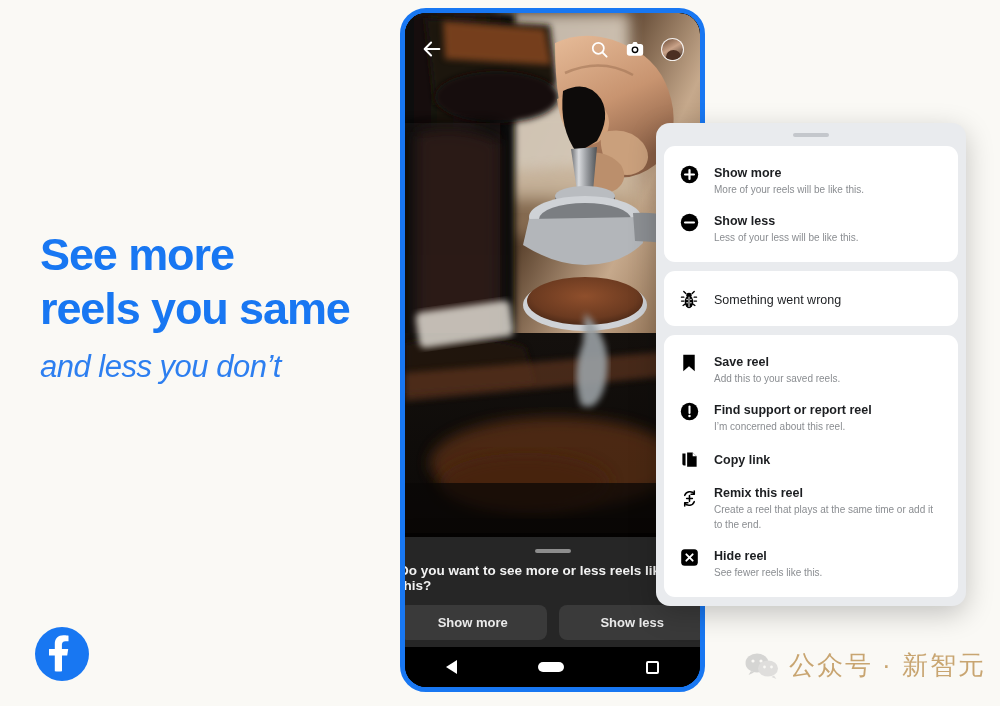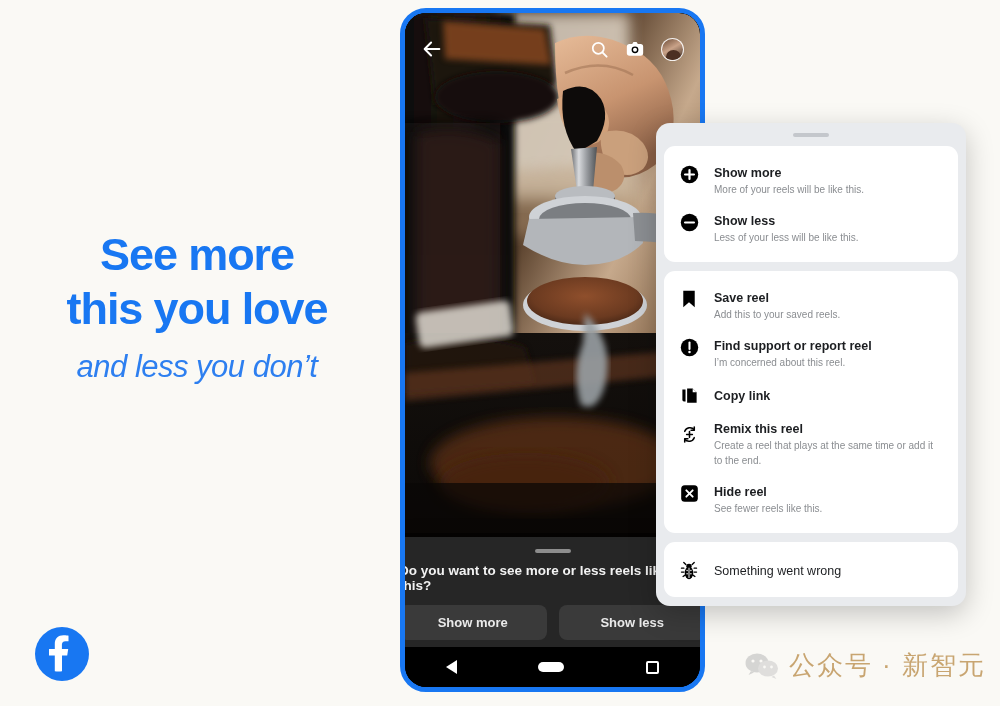--- a/index.html
+++ b/index.html
@@ -13,24 +13,23 @@
   body {
     position: relative;
     background: #faf9f5;
     font-family: "Liberation Sans", sans-serif;
     -webkit-font-smoothing: antialiased;
   }
 
   
   .headline {
     position: absolute;
-    left: 17px;
+    left: 40px;
     top: 228px;
     width: 360px;
-    text-align: center;
   }
   .headline-main {
     font-size: 45px;
     line-height: 54px;
     font-weight: bold;
     color: #1877f2;
     letter-spacing: -1.1px;
   }
   .headline-sub {
     margin-top: 12px;
@@ -367,21 +366,21 @@
   .opt-title-plain {
     font-size: 12.5px;
     color: #1c1e21;
   }
 </style>
 </head>
 <body>
 
 <div class="headline">
   <div class="headline-main">See more</div>
-  <div class="headline-main">this you love</div>
+  <div class="headline-main">reels you same</div>
   <div class="headline-sub">and less you don’t</div>
 </div>
 
 <div class="fb-logo">
   <svg viewBox="0 0 56 56" width="56" height="56" aria-hidden="true">
     <circle cx="28" cy="28" r="27" fill="#1877F2"></circle>
     <path d="M33.2 29.4l1-6.5h-6.3v-4.2c0-1.8.9-3.5 3.7-3.5h2.9v-5.5s-2.6-.4-5.1-.4c-5.2 0-8.6 3.1-8.6 8.8v5h-5.8v6.5h5.8v15.7c1.2.2 2.4.3 3.6.3s2.4-.1 3.6-.3V29.4h5.2z" fill="#ffffff"></path>
   </svg>
 </div>
 
@@ -606,102 +605,102 @@
         </svg>
       </span>
       <span class="opt-text">
         <span class="opt-title">Show less</span>
         <span class="opt-sub" style="display:block">Less of your less will be like this.</span>
       </span>
     </div>
   </div>
 
   <div class="sheet-card">
-    <div class="opt-row">
-      <span class="opt-icon">
-        <svg width="16" height="18" viewBox="0 0 18 22" aria-hidden="true">
-          <path d="M2 1h14v20l-7-6-7 6z" fill="#000"></path>
-        </svg>
-      </span>
-      <span class="opt-text">
-        <span class="opt-title">Save reel</span>
-        <span class="opt-sub" style="display:block">Add this to your saved reels.</span>
-      </span>
-    </div>
-
-    <div class="opt-row">
-      <span class="opt-icon">
-        <svg width="19" height="19" viewBox="0 0 24 24" aria-hidden="true">
-          <circle cx="12" cy="12" r="11" fill="#000"></circle>
-          <path d="M12 5.8v8" stroke="#fff" stroke-width="2.6" stroke-linecap="round"></path>
-          <circle cx="12" cy="17.6" r="1.6" fill="#fff"></circle>
-        </svg>
-      </span>
-      <span class="opt-text">
-        <span class="opt-title">Find support or report reel</span>
-        <span class="opt-sub" style="display:block">I’m concerned about this reel.</span>
-      </span>
-    </div>
-
-    <div class="opt-row centered">
-      <span class="opt-icon">
-        <svg width="19" height="19" viewBox="0 0 24 24" aria-hidden="true">
-          <path d="M3 4.5h4v15H5a2 2 0 0 1-2-2z" fill="#000"></path>
-          <path d="M9 3h7l5 5v13H9z" fill="#000"></path>
-          <path d="M16 3v5h5" fill="#fff"></path>
-        </svg>
-      </span>
-      <span class="opt-text">
-        <span class="opt-title-only">Copy link</span>
-      </span>
-    </div>
-
-    <div class="opt-row">
-      <span class="opt-icon" style="padding-top:6px">
-        <svg width="19" height="19" viewBox="0 0 24 24" aria-hidden="true">
-          <path d="M6 8a7 7 0 0 1 12-2" fill="none" stroke="#000" stroke-width="2" stroke-linecap="round"></path>
-          <path d="M18 16a7 7 0 0 1-12 2" fill="none" stroke="#000" stroke-width="2" stroke-linecap="round"></path>
-          <path d="M18 2.6V6.6h-4" fill="none" stroke="#000" stroke-width="2" stroke-linecap="round" stroke-linejoin="round"></path>
-          <path d="M6 21.4V17.4h4" fill="none" stroke="#000" stroke-width="2" stroke-linecap="round" stroke-linejoin="round"></path>
-          <path d="M12 8.4v7.2M8.4 12h7.2" stroke="#000" stroke-width="2" stroke-linecap="round"></path>
-        </svg>
-      </span>
-      <span class="opt-text">
-        <span class="opt-title">Remix this reel</span>
-        <span class="opt-sub" style="display:block">Create a reel that plays at the same time or add it to the end.</span>
-      </span>
-    </div>
-
-    <div class="opt-row">
-      <span class="opt-icon">
-        <svg width="19" height="19" viewBox="0 0 24 24" aria-hidden="true">
-          <rect x="1.5" y="1.5" width="21" height="21" rx="4.5" fill="#000"></rect>
-          <path d="M8 8l8 8M16 8l-8 8" stroke="#fff" stroke-width="2.4" stroke-linecap="round"></path>
-        </svg>
-      </span>
-      <span class="opt-text">
-        <span class="opt-title">Hide reel</span>
-        <span class="opt-sub" style="display:block">See fewer reels like this.</span>
-      </span>
-    </div>
-  </div>
-
-  <div class="sheet-card">
     <div class="opt-row centered">
       <span class="opt-icon">
         <svg width="18" height="19" viewBox="0 0 22 24" aria-hidden="true">
           <path d="M7 4.5L4.4 2M15 4.5L17.6 2" stroke="#000" stroke-width="1.7" stroke-linecap="round"></path>
           <path d="M1.5 9h3M17.5 9h3M1.5 14h3M17.5 14h3M3.5 19.5l3-2M18.5 19.5l-3-2" stroke="#000" stroke-width="1.7" stroke-linecap="round"></path>
           <ellipse cx="11" cy="6.5" rx="3.4" ry="2.9" fill="#000"></ellipse>
           <ellipse cx="11" cy="15" rx="5.4" ry="8" fill="#000"></ellipse>
           <path d="M11 8.5v13" stroke="#fff" stroke-width="1.2"></path>
           <circle cx="8.6" cy="12" r=".9" fill="#fff"></circle>
           <circle cx="13.4" cy="12" r=".9" fill="#fff"></circle>
           <circle cx="8.6" cy="16" r=".9" fill="#fff"></circle>
           <circle cx="13.4" cy="16" r=".9" fill="#fff"></circle>
         </svg>
       </span>
       <span class="opt-text">
         <span class="opt-title-plain">Something went wrong</span>
       </span>
     </div>
   </div>
+
+  <div class="sheet-card">
+    <div class="opt-row">
+      <span class="opt-icon">
+        <svg width="16" height="18" viewBox="0 0 18 22" aria-hidden="true">
+          <path d="M2 1h14v20l-7-6-7 6z" fill="#000"></path>
+        </svg>
+      </span>
+      <span class="opt-text">
+        <span class="opt-title">Save reel</span>
+        <span class="opt-sub" style="display:block">Add this to your saved reels.</span>
+      </span>
+    </div>
+
+    <div class="opt-row">
+      <span class="opt-icon">
+        <svg width="19" height="19" viewBox="0 0 24 24" aria-hidden="true">
+          <circle cx="12" cy="12" r="11" fill="#000"></circle>
+          <path d="M12 5.8v8" stroke="#fff" stroke-width="2.6" stroke-linecap="round"></path>
+          <circle cx="12" cy="17.6" r="1.6" fill="#fff"></circle>
+        </svg>
+      </span>
+      <span class="opt-text">
+        <span class="opt-title">Find support or report reel</span>
+        <span class="opt-sub" style="display:block">I’m concerned about this reel.</span>
+      </span>
+    </div>
+
+    <div class="opt-row centered">
+      <span class="opt-icon">
+        <svg width="19" height="19" viewBox="0 0 24 24" aria-hidden="true">
+          <path d="M3 4.5h4v15H5a2 2 0 0 1-2-2z" fill="#000"></path>
+          <path d="M9 3h7l5 5v13H9z" fill="#000"></path>
+          <path d="M16 3v5h5" fill="#fff"></path>
+        </svg>
+      </span>
+      <span class="opt-text">
+        <span class="opt-title-only">Copy link</span>
+      </span>
+    </div>
+
+    <div class="opt-row">
+      <span class="opt-icon" style="padding-top:6px">
+        <svg width="19" height="19" viewBox="0 0 24 24" aria-hidden="true">
+          <path d="M6 8a7 7 0 0 1 12-2" fill="none" stroke="#000" stroke-width="2" stroke-linecap="round"></path>
+          <path d="M18 16a7 7 0 0 1-12 2" fill="none" stroke="#000" stroke-width="2" stroke-linecap="round"></path>
+          <path d="M18 2.6V6.6h-4" fill="none" stroke="#000" stroke-width="2" stroke-linecap="round" stroke-linejoin="round"></path>
+          <path d="M6 21.4V17.4h4" fill="none" stroke="#000" stroke-width="2" stroke-linecap="round" stroke-linejoin="round"></path>
+          <path d="M12 8.4v7.2M8.4 12h7.2" stroke="#000" stroke-width="2" stroke-linecap="round"></path>
+        </svg>
+      </span>
+      <span class="opt-text">
+        <span class="opt-title">Remix this reel</span>
+        <span class="opt-sub" style="display:block">Create a reel that plays at the same time or add it to the end.</span>
+      </span>
+    </div>
+
+    <div class="opt-row">
+      <span class="opt-icon">
+        <svg width="19" height="19" viewBox="0 0 24 24" aria-hidden="true">
+          <rect x="1.5" y="1.5" width="21" height="21" rx="4.5" fill="#000"></rect>
+          <path d="M8 8l8 8M16 8l-8 8" stroke="#fff" stroke-width="2.4" stroke-linecap="round"></path>
+        </svg>
+      </span>
+      <span class="opt-text">
+        <span class="opt-title">Hide reel</span>
+        <span class="opt-sub" style="display:block">See fewer reels like this.</span>
+      </span>
+    </div>
+  </div>
 </div>
 
 </body></html>

